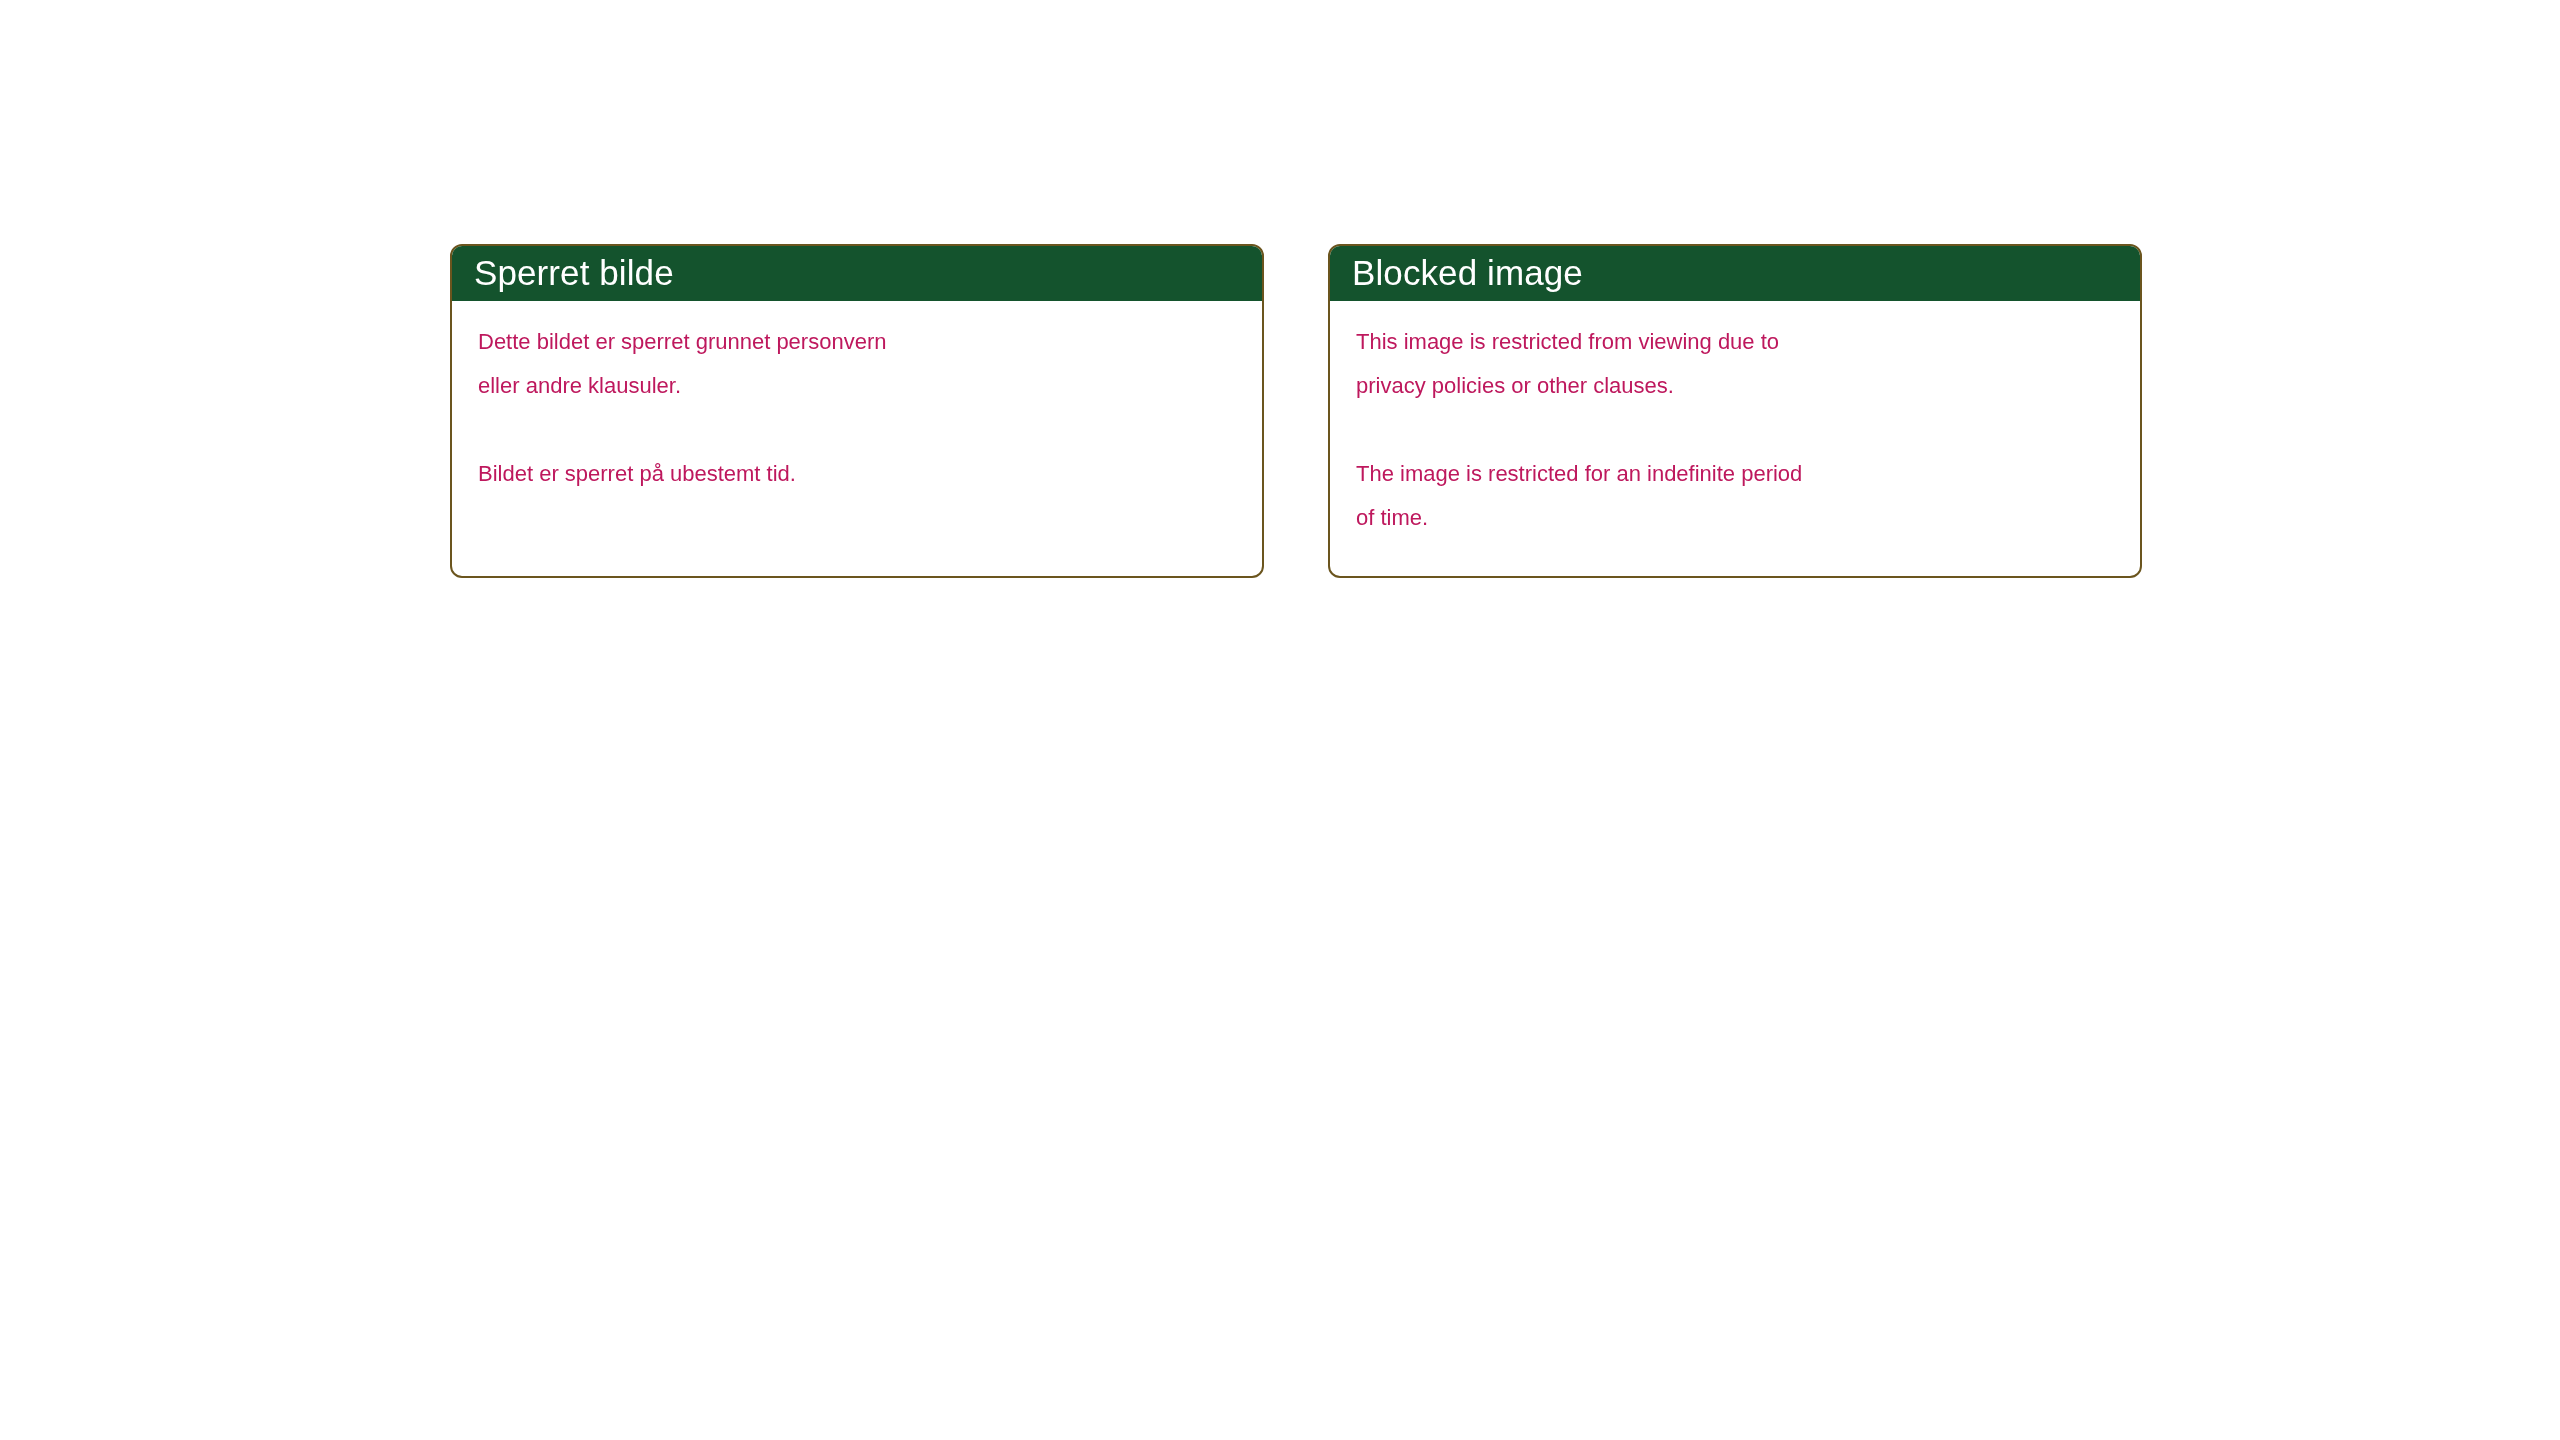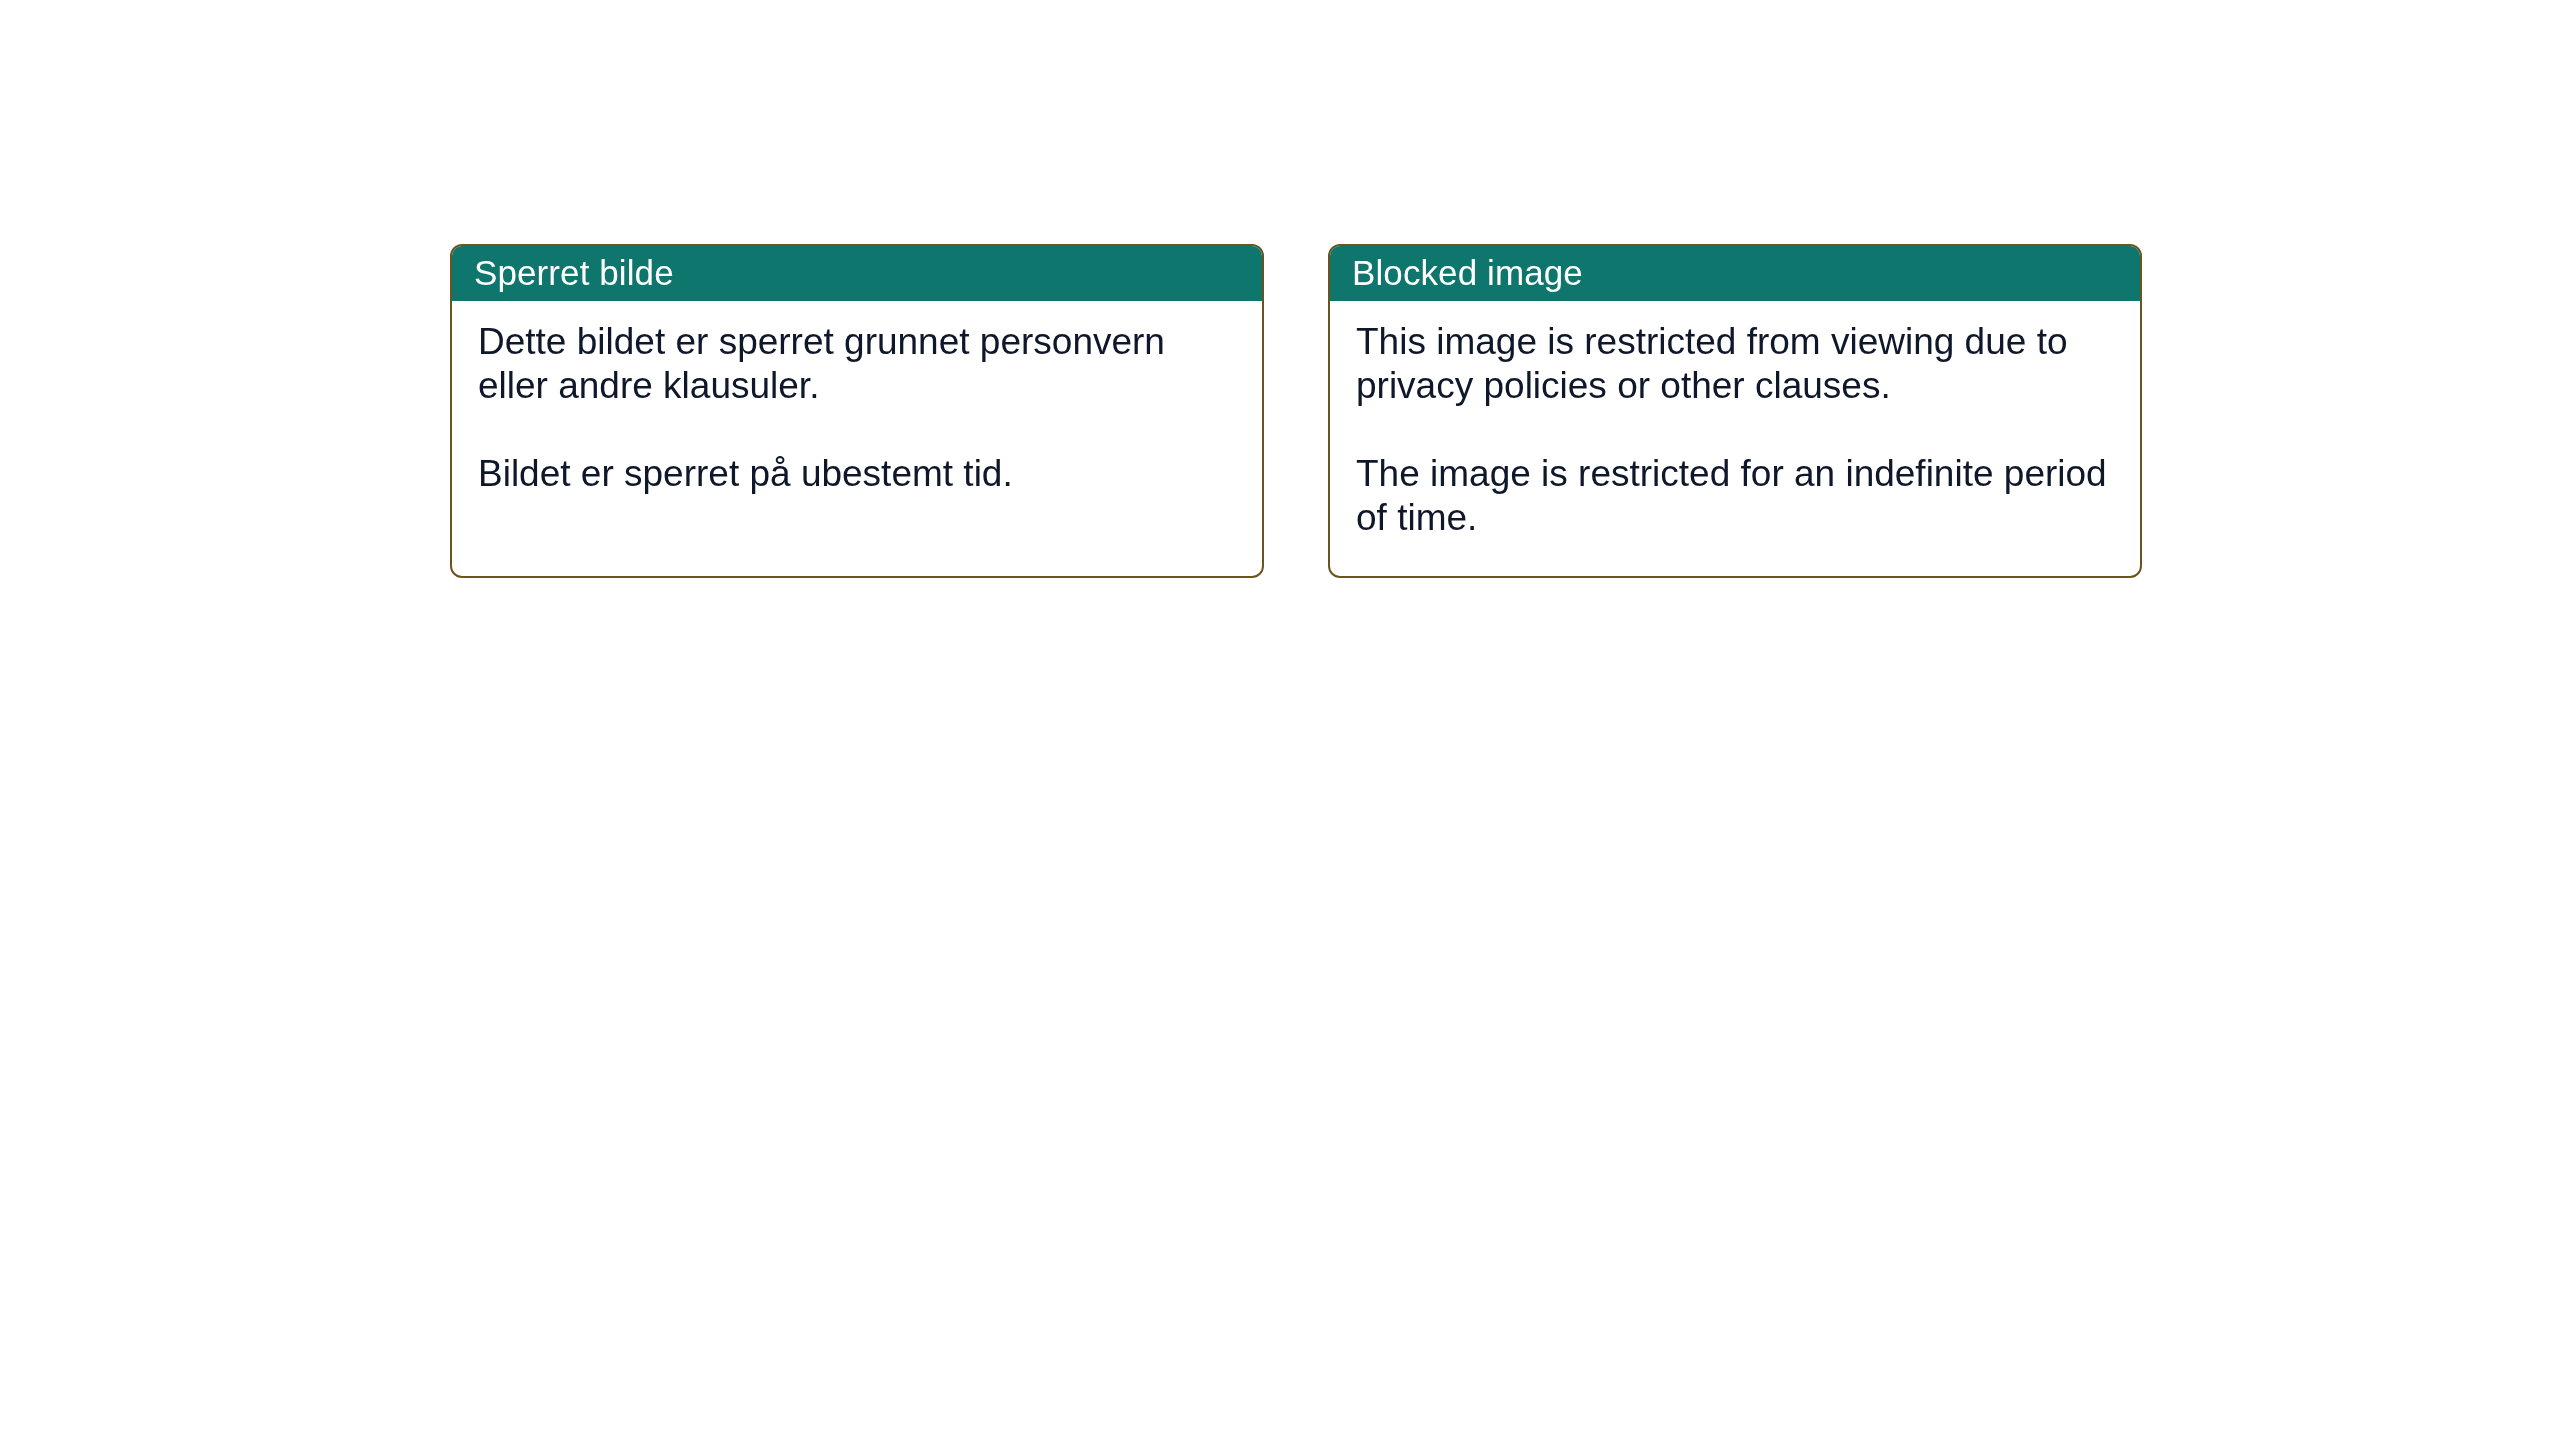--- a/index.html
+++ b/index.html
@@ -32,21 +32,21 @@
     border-radius: 12px;
     overflow: hidden;
   }
 
   .notice-card.card-left  { left: 450px; }
   .notice-card.card-right { left: 1318px; margin-left: 10px; }
 
   .card-header {
     box-sizing: border-box;
     height: 57px;
-    background: #0f766e;
+    background: #14532d;
     margin: -2px -2px 0 -2px;
     border-top-left-radius: 12px;
     border-top-right-radius: 12px;
     display: flex;
     align-items: center;
     padding: 0 0 0 24px;
   }
 
   .card-title {
     color: #ffffff;
@@ -57,23 +57,23 @@
     white-space: nowrap;
   }
 
   .card-body {
     box-sizing: border-box;
     padding: 19px 22px 0 26px;
     color: #000000;
   }
 
   .card-paragraph {
-    font-size: 37px;
+    font-size: 22px;
     line-height: 44px;
-    color: #0f172a;
+    color: #be185d;
     margin: 0;
     white-space: pre-line;
   }
 
   .card-paragraph + .card-paragraph {
     margin-top: 44px;
   }
 </style>
 </head>
 <body>

